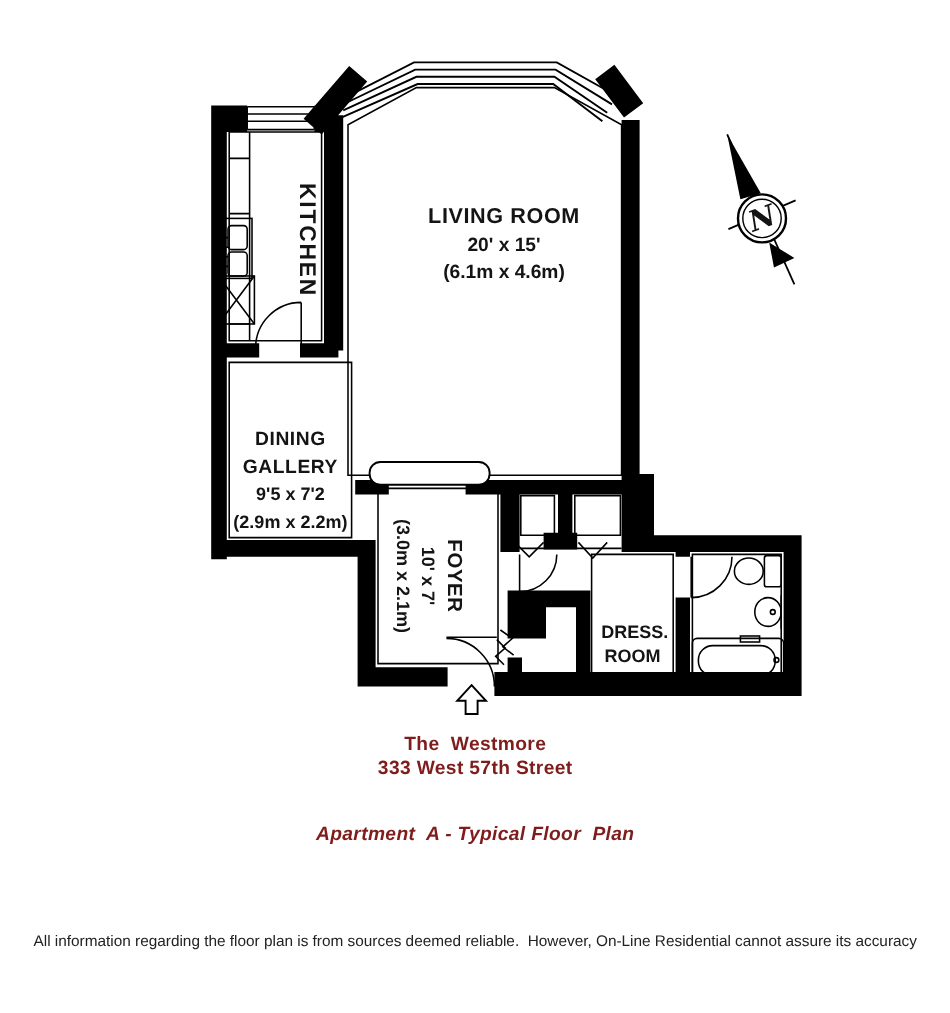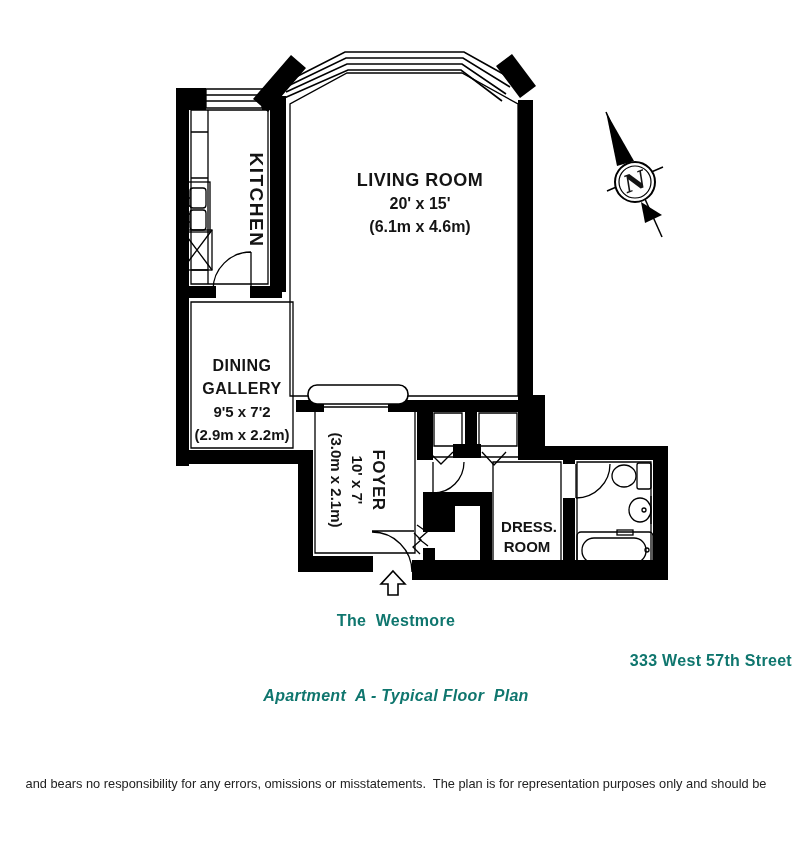--- a/index.html
+++ b/index.html
@@ -1,23 +1,23 @@
 <!DOCTYPE html>
 <html><head>
 <meta charset="utf-8">
 <style>
   html,body{margin:0;padding:0;background:#fff;}
   body{width:792px;height:844px;position:relative;font-family:"Liberation Sans",sans-serif;color:#111;}
   .plan-wrap{position:absolute;top:0;left:0;width:792px;height:600px;}
   svg{display:block;}
   svg text{font-family:"Liberation Sans",sans-serif;font-weight:bold;fill:#141414;}
   .footer-line{position:absolute;left:0;width:792px;text-align:center;font-weight:bold;
-               font-size:16px;color:#0f766e;white-space:pre-wrap;letter-spacing:.3px;}
+               font-size:16px;color:#7f1d1d;white-space:pre-wrap;letter-spacing:.3px;}
   .building{top:612px;}
-  .address{top:652px;text-align:right;}
+  .address{top:632px;}
   .plan-title{top:687px;font-style:italic;}
   .disclaimer{position:absolute;top:729px;left:0;width:792px;text-align:center;
               font-size:12.8px;line-height:22px;color:#222;white-space:pre-wrap;}
 </style>
 </head>
 <body>
 
 <div class="plan-wrap">
 <svg width="792" height="600" viewBox="0 0 792 600">
 
@@ -138,15 +138,16 @@
   <text x="529" y="532" text-anchor="middle" style="font-size:15px;">DRESS.</text>
   <text x="527" y="552" text-anchor="middle" style="font-size:15px;">ROOM</text>
 </svg>
 </div>
 
 <div class="footer-line building">The  Westmore</div>
 <div class="footer-line address">333 West 57th Street</div>
 <div class="footer-line plan-title">Apartment  A - Typical Floor  Plan</div>
 
 <div class="disclaimer">
+  <div>All information regarding the floor plan is from sources deemed reliable.  However, On-Line Residential cannot assure its accuracy</div>
   <div>and bears no responsibility for any errors, omissions or misstatements.  The plan is for representation purposes only and should be</div>
   
 </div>
 
 </body></html>

